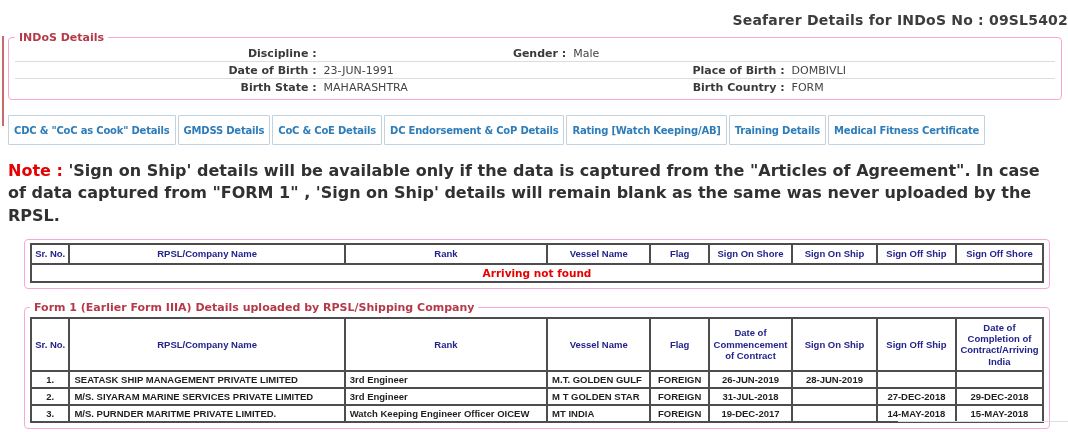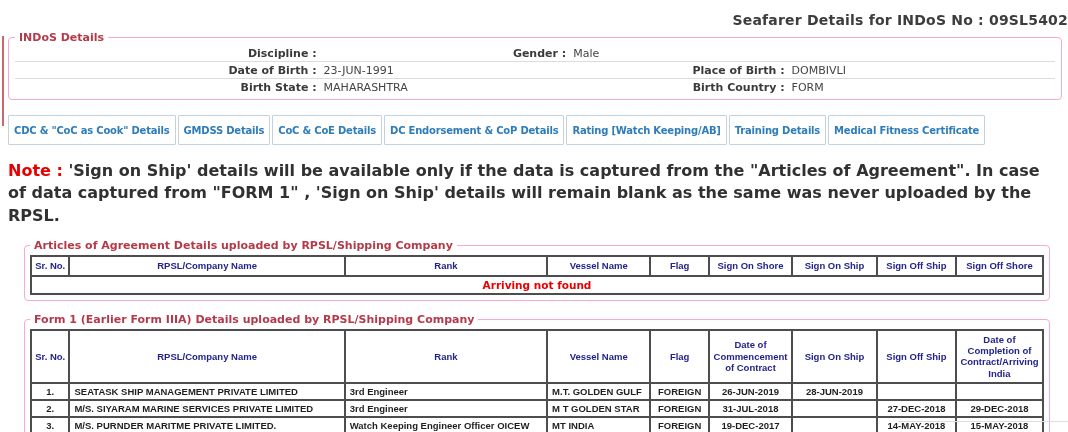--- a/index.html
+++ b/index.html
@@ -82,21 +82,20 @@
     <div class="tab">Training Details</div>
     <div class="tab">Medical Fitness Certificate</div>
   </div>
 
 <div class="note">
   <span class="note-prefix">Note :</span>
   <span>'Sign on Ship' details will be available only if the data is captured from the "Articles of Agreement". In case of data captured from "FORM 1" , 'Sign on Ship' details will remain blank as the same was never uploaded by the RPSL.</span>
 </div>
 
 <fieldset class="table-fieldset">
-  <legend>Articles of Agreement Details uploaded by RPSL/Shipping Company</legend>
   <table>
       <colgroup>
         <col style="width: 38px;">
         <col style="width: 272px;">
         <col style="width: 200px;">
         <col style="width: 102px;">
         <col style="width: 58px;">
         <col style="width: 82px;">
         <col style="width: 84px;">
         <col style="width: 78px;">

